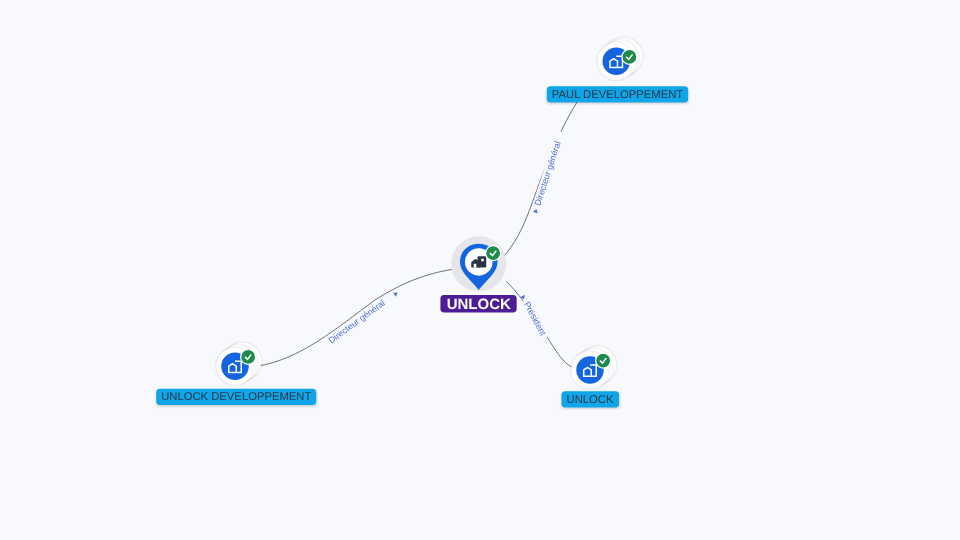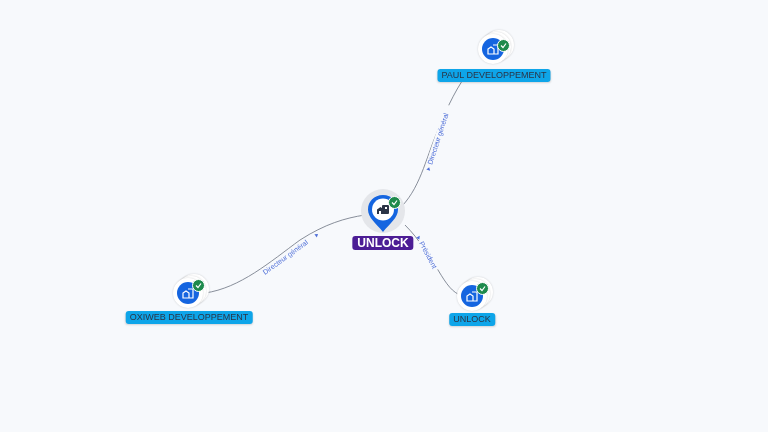--- a/index.html
+++ b/index.html
@@ -88,21 +88,21 @@
     <div class="circle" style="left:4px;top:4px;">
       <svg width="12" height="12">
           <path d="M1 11 V6 L4 4 L7 6 V11Z M6 2 H11 V11 H7" stroke="#fff" stroke-width="1.2" fill="none"></path>
         </svg>
     </div>
     <div class="check" style="left:19px;top:1px;">
       <svg width="7" height="7">
           <path d="M1 3.5 L3 5.5 L6 1.5" stroke="#fff" stroke-width="1.2" fill="none"></path>
         </svg>
     </div>
-    <div class="label" style="left:16px;top:33px;">OXIWEB DEVELOPPEMENT</div>
+    <div class="label" style="left:16px;top:33px;">UNLOCK DEVELOPPEMENT</div>
   </div>
 
   <div class="node" style="left:457px;top:281px;">
     <div class="stack" style="left:6px;top:-4px;"></div>
     <div class="stack" style="left:3px;top:-2px;"></div>
     <div class="stack" style="left:0;top:0;"></div>
     <div class="circle" style="left:4px;top:4px;">
       <svg width="12" height="12">
           <path d="M1 11 V6 L4 4 L7 6 V11Z M6 2 H11 V11 H7" stroke="#fff" stroke-width="1.2" fill="none"></path>
         </svg>

